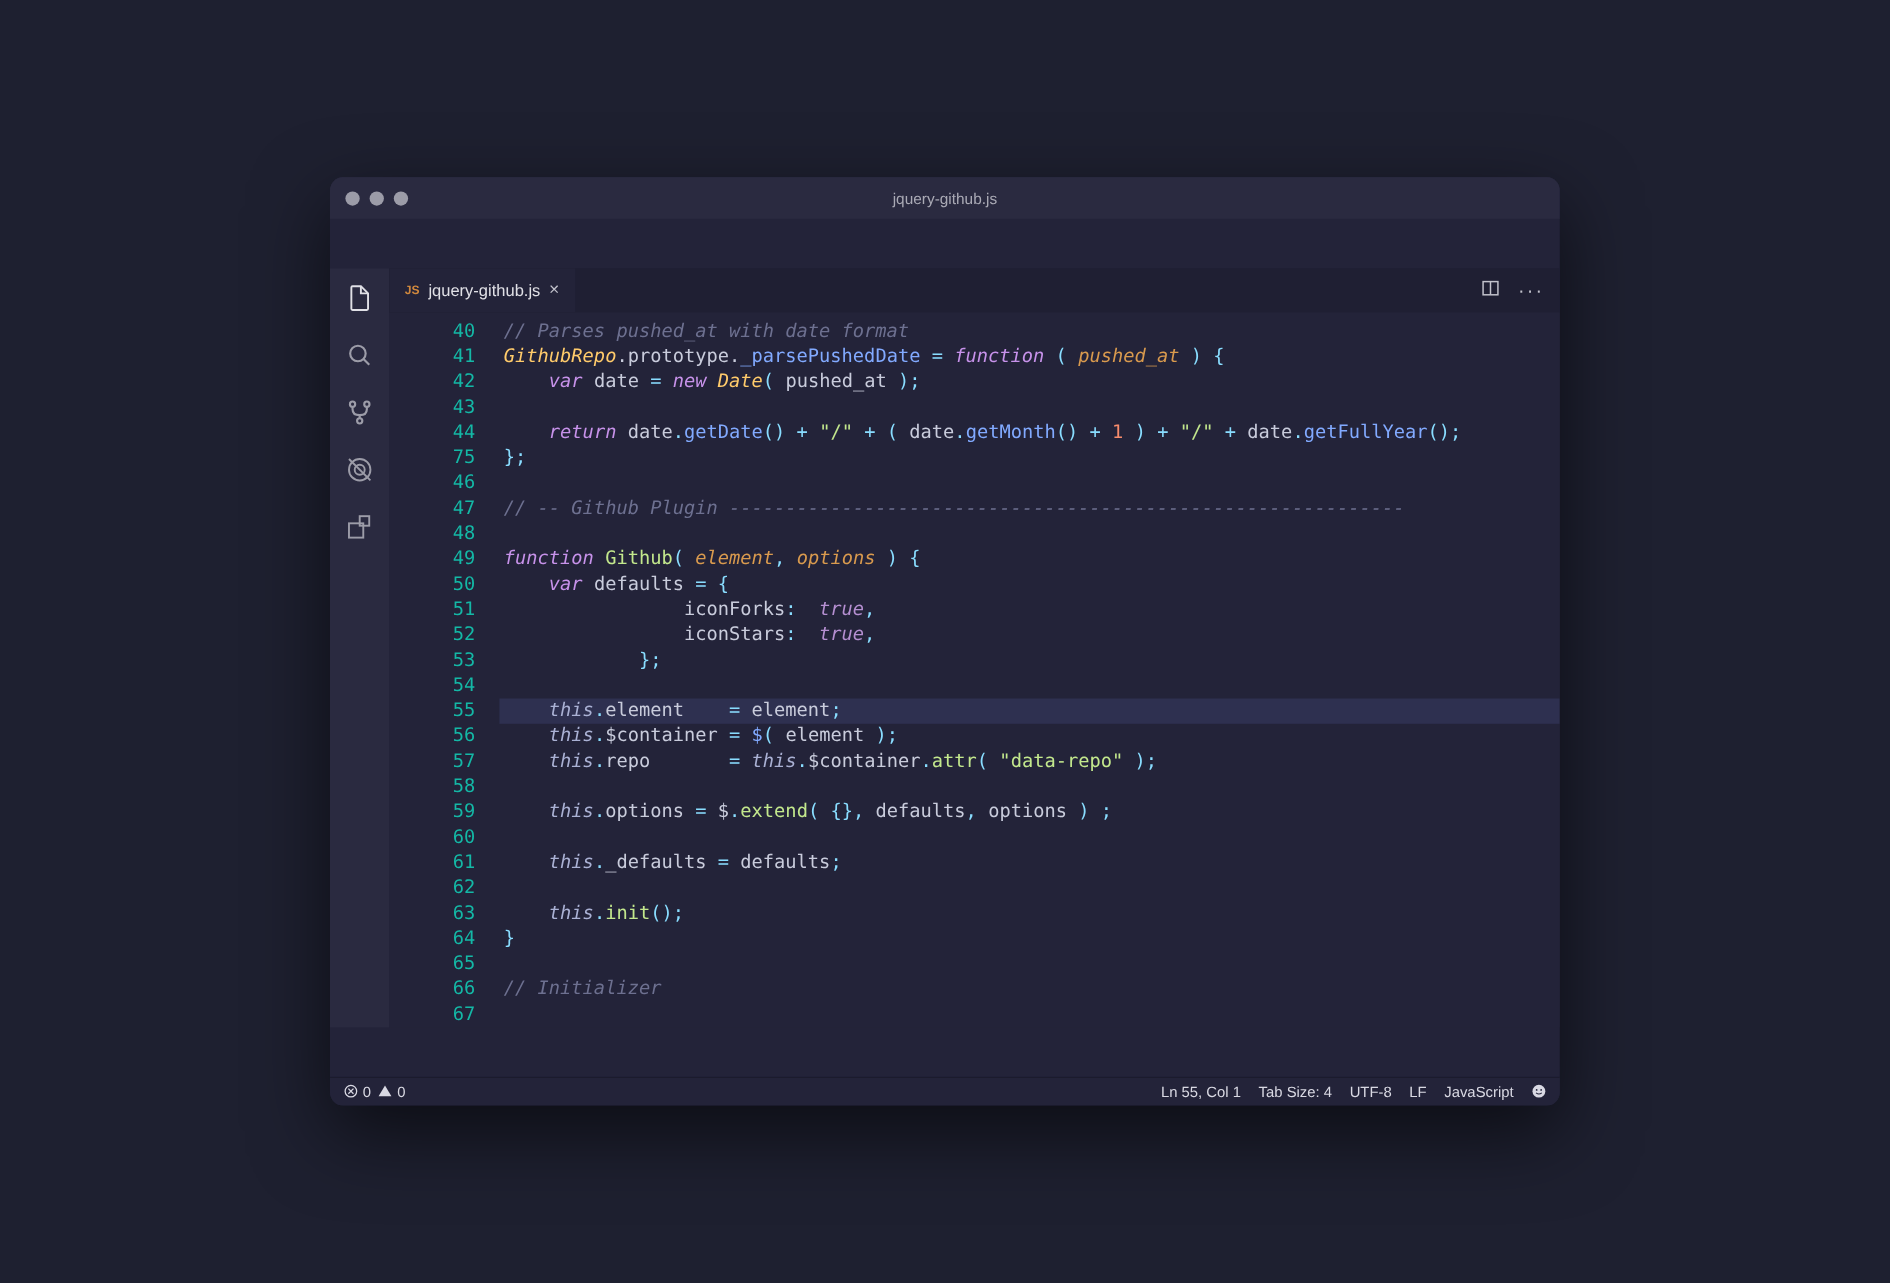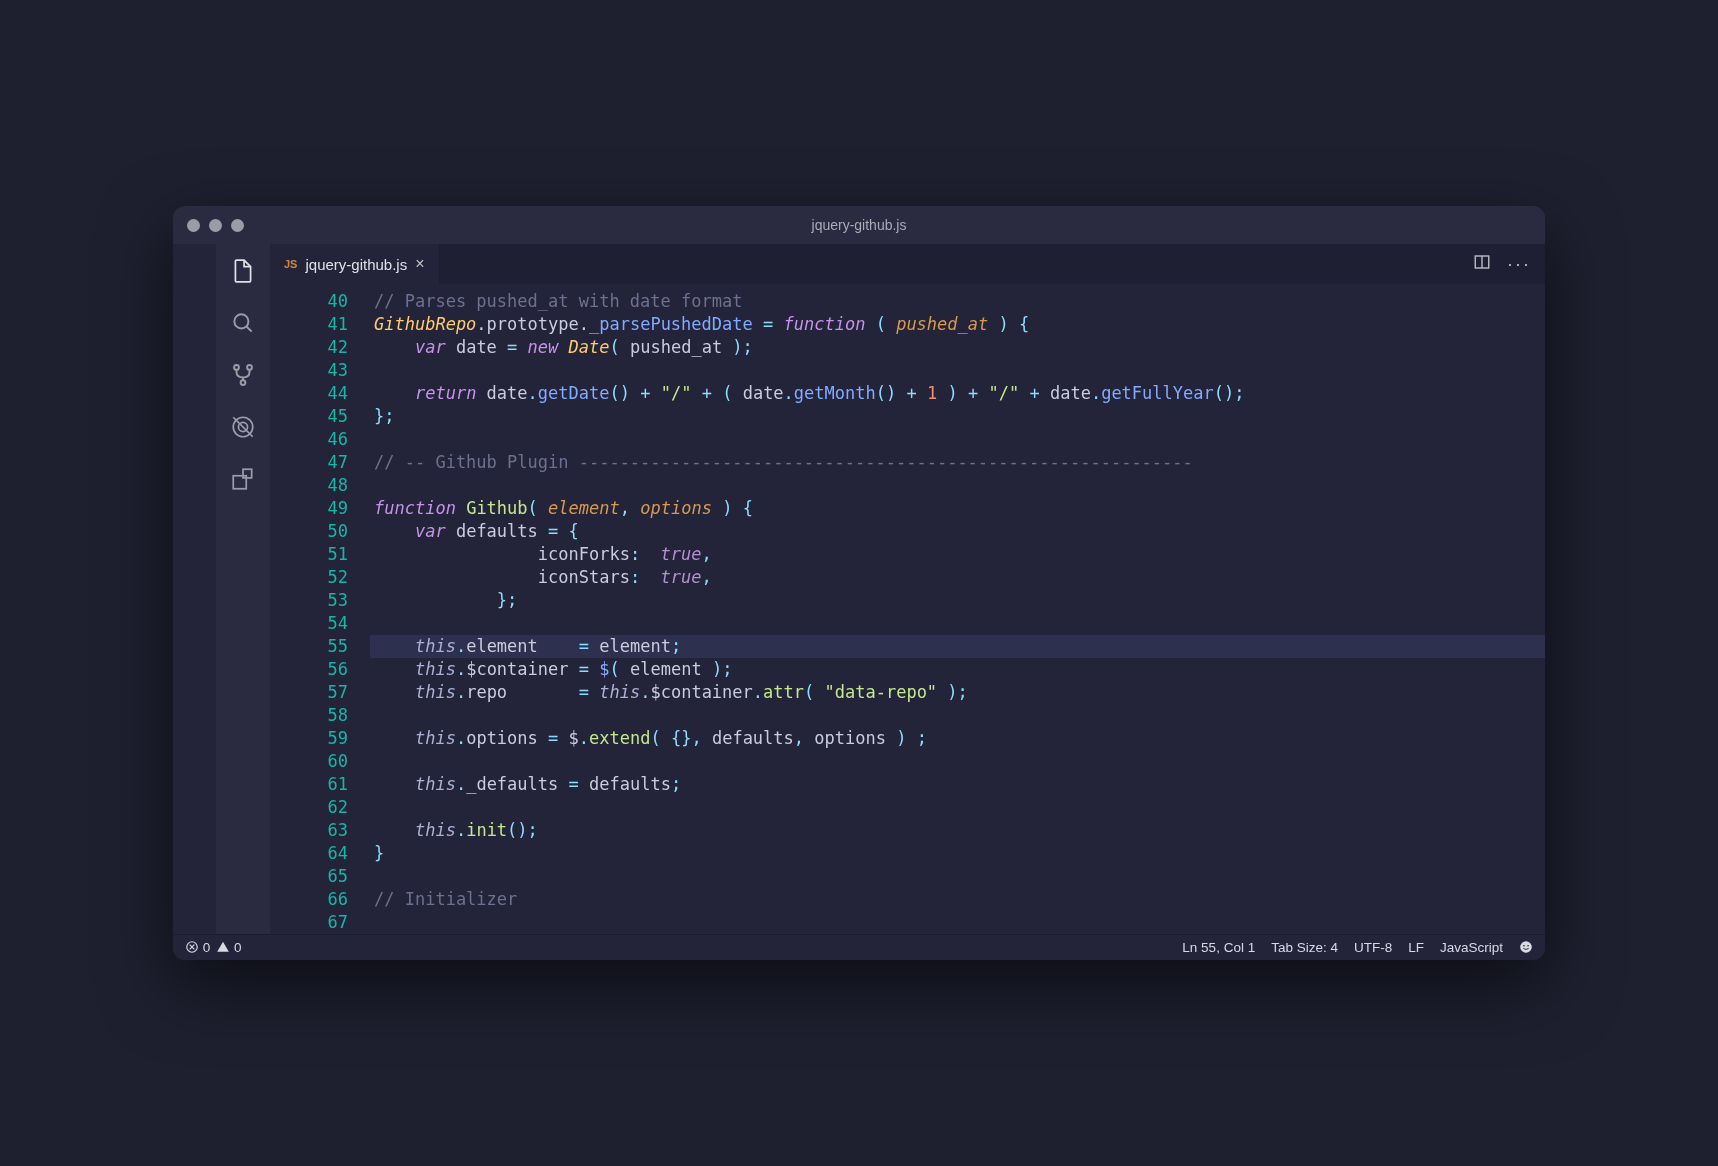--- a/index.html
+++ b/index.html
@@ -6,27 +6,28 @@
 body {
   background: #1e2030;
   font-family: -apple-system, BlinkMacSystemFont, "Segoe UI", sans-serif;
   display: flex;
   align-items: center;
   justify-content: center;
   min-height: 100vh;
   padding: 20px;
 }
 .window {
-  width: 1372px;
+  width: 1118px;
   background: #232339;
   border-radius: 12px;
   overflow: hidden;
   box-shadow: 0 25px 70px rgba(0,0,0,0.6);
   display: flex;
   flex-direction: column;
+  gap: 45px;
 }
 .titlebar {
   height: 38px;
   background: #2a2a40;
   display: flex;
   align-items: center;
   position: relative;
   padding: 0 14px;
 }
 .traffic {
@@ -42,21 +43,20 @@
   position: absolute;
   left: 50%;
   transform: translateX(-50%);
   color: #aaaab5;
   font-size: 14px;
 }
 .body {
   display: flex;
   flex: 1;
   min-height: 0;
-  padding-left: 43px;
 }
 .activitybar {
   width: 54px;
   background: #2a2a40;
   display: flex;
   flex-direction: column;
   align-items: center;
   padding-top: 12px;
   gap: 22px;
 }
@@ -140,21 +140,21 @@
   padding-left: 4px;
 }
 .hl-line {
   position: absolute;
   left: 0; right: 0;
   height: 23px;
   background: #2e3050;
   z-index: 0;
 }
 .code pre { position: relative; z-index: 1; }
-.c-comment { color: #6d7090; }
+.c-comment { color: #6d7090; font-style: italic; }
 .c-keyword { color: #c792ea; font-style: italic; }
 .c-type    { color: #ffcb6b; font-style: italic; }
 .c-param   { color: #d99a4e; font-style: italic; }
 .c-string  { color: #c3e88d; }
 .c-number  { color: #f78c6c; }
 .c-bool    { color: #b58fd1; font-style: italic; }
 .c-op      { color: #89ddff; }
 .c-prop    { color: #c9ccdc; }
 .c-this    { color: #aab1d4; font-style: italic; }
 .c-green   { color: #c3e88d; }
@@ -246,21 +246,21 @@
         </div>
       </div>
 
       <div class="editor">
         <div class="gutter" id="gutter">
             <div>40</div>
             <div>41</div>
             <div>42</div>
             <div>43</div>
             <div>44</div>
-            <div>45</div>
+            <div>75</div>
             <div>46</div>
             <div>47</div>
             <div>48</div>
             <div>49</div>
             <div>50</div>
             <div>51</div>
             <div>52</div>
             <div>53</div>
             <div>54</div>
             <div>55</div>

